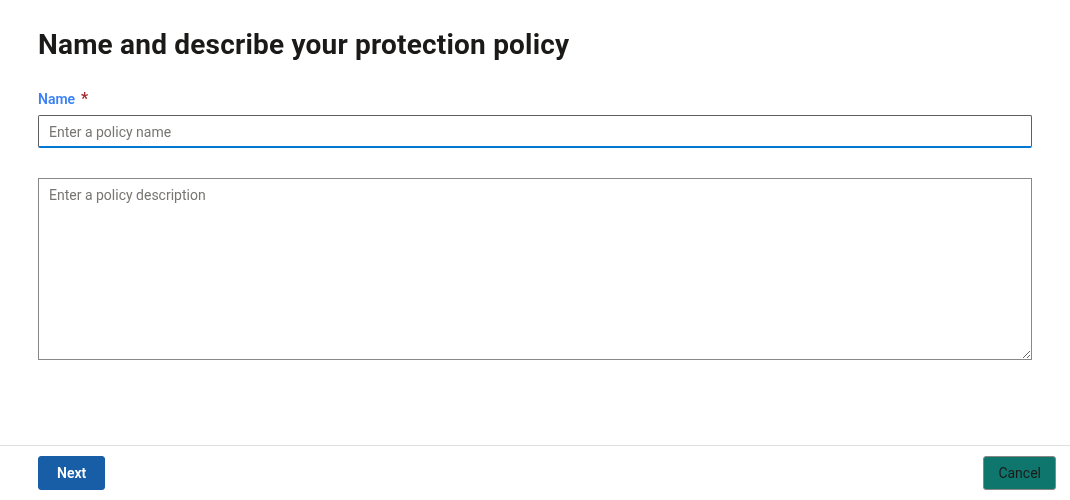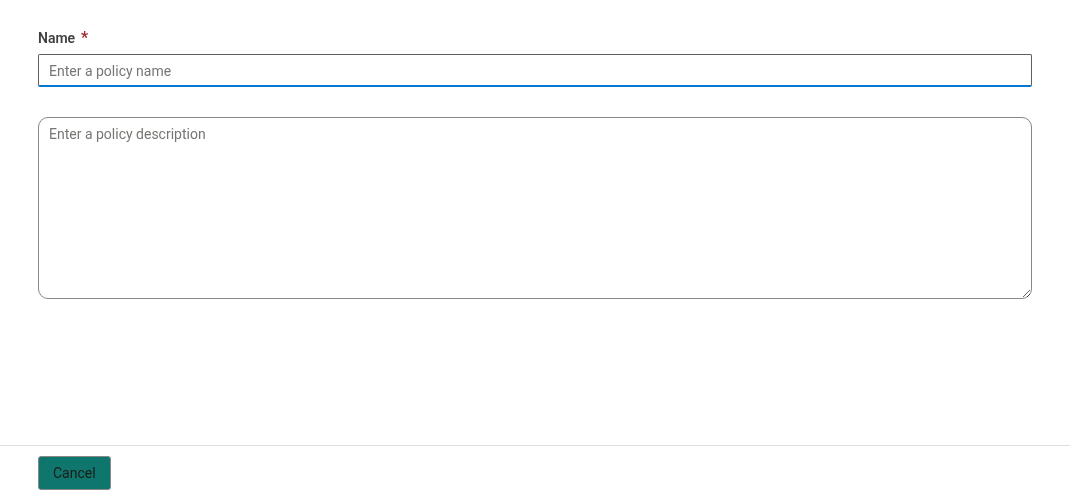--- a/index.html
+++ b/index.html
@@ -19,21 +19,21 @@
       font-size: 28px;
       font-weight: 700;
       color: #1b1a19;
       margin-bottom: 28px;
       letter-spacing: 0.2px;
     }
     .field-group { margin-bottom: 30px; }
     .field-label {
       font-size: 14px;
       font-weight: 600;
-      color: #404040;
+      color: #3b82f6;
       display: inline-block;
       margin-bottom: 8px;
     }
     .required-mark {
       color: #a4262c;
       margin-left: 2px;
       font-weight: 600;
     }
     .text-input {
       width: 100%;
@@ -53,21 +53,21 @@
     .text-input::placeholder { color: #777673; }
     .textarea-input {
       width: 100%;
       height: 182px;
       padding: 8px 10px;
       font-size: 14px;
       font-family: inherit;
       color: #1b1a19;
       background: #ffffff;
       border: 1px solid #8a8886;
-      border-radius: 10px;
+      border-radius: 0;
       resize: both;
     }
     .textarea-input::placeholder { color: #777673; }
     .footer {
       position: absolute;
       left: 0;
       right: 0;
       bottom: 0;
       border-top: 1px solid #e1dfdd;
       padding: 10px 14px 10px 38px;
@@ -95,29 +95,31 @@
       color: #1b1a19;
       border: 1px solid #8a8886;
       font-weight: 400;
       padding: 6px 14px;
     }
   </style>
 </head>
 <body>
 
 <div class="content">
+  <h1 class="page-title">Name and describe your protection policy</h1>
 
   <div class="field-group">
     <div>
       <span class="field-label">Name</span>
       <span class="required-mark">*</span>
     </div>
     <input type="text" class="text-input focused name-input" placeholder="Enter a policy name" style="">
   </div>
 
   <div class="field-group">
     <textarea class="textarea-input" placeholder="Enter a policy description" style=""></textarea>
   </div>
 </div>
 
 <div class="footer">
+  <button class="btn btn-primary">Next</button>
   <button class="btn btn-secondary">Cancel</button>
 </div>
 
 </body></html>

